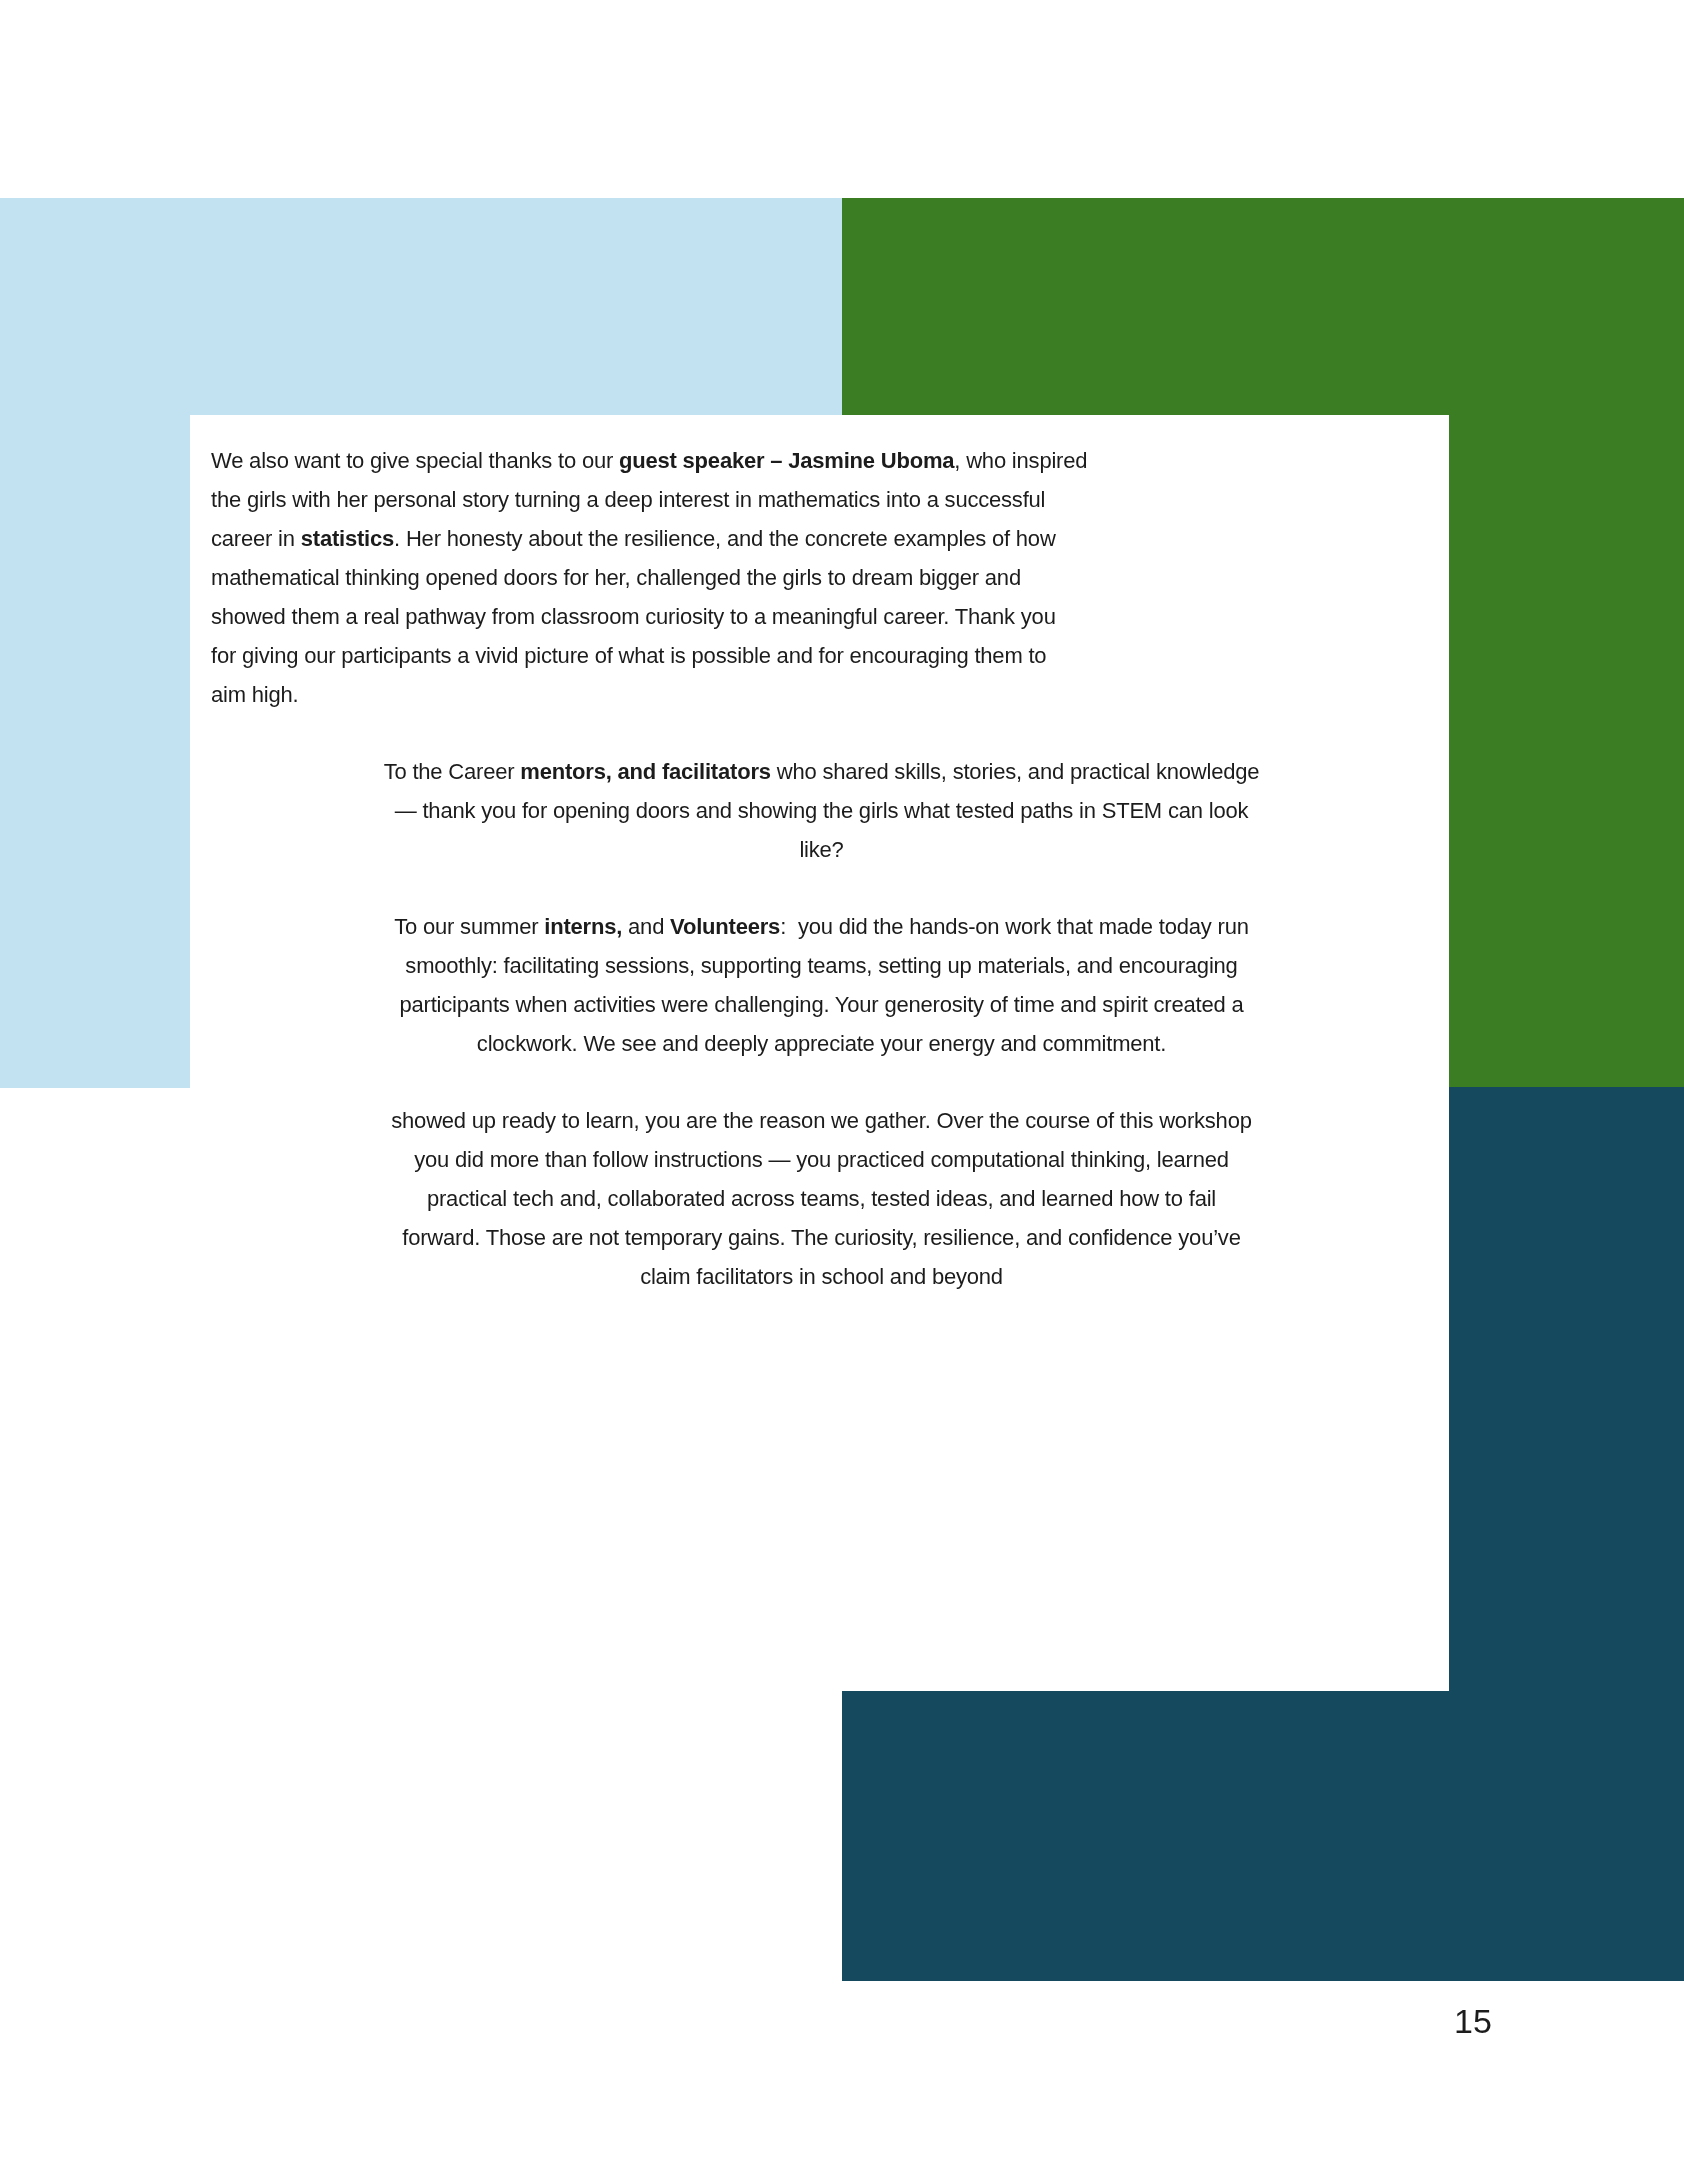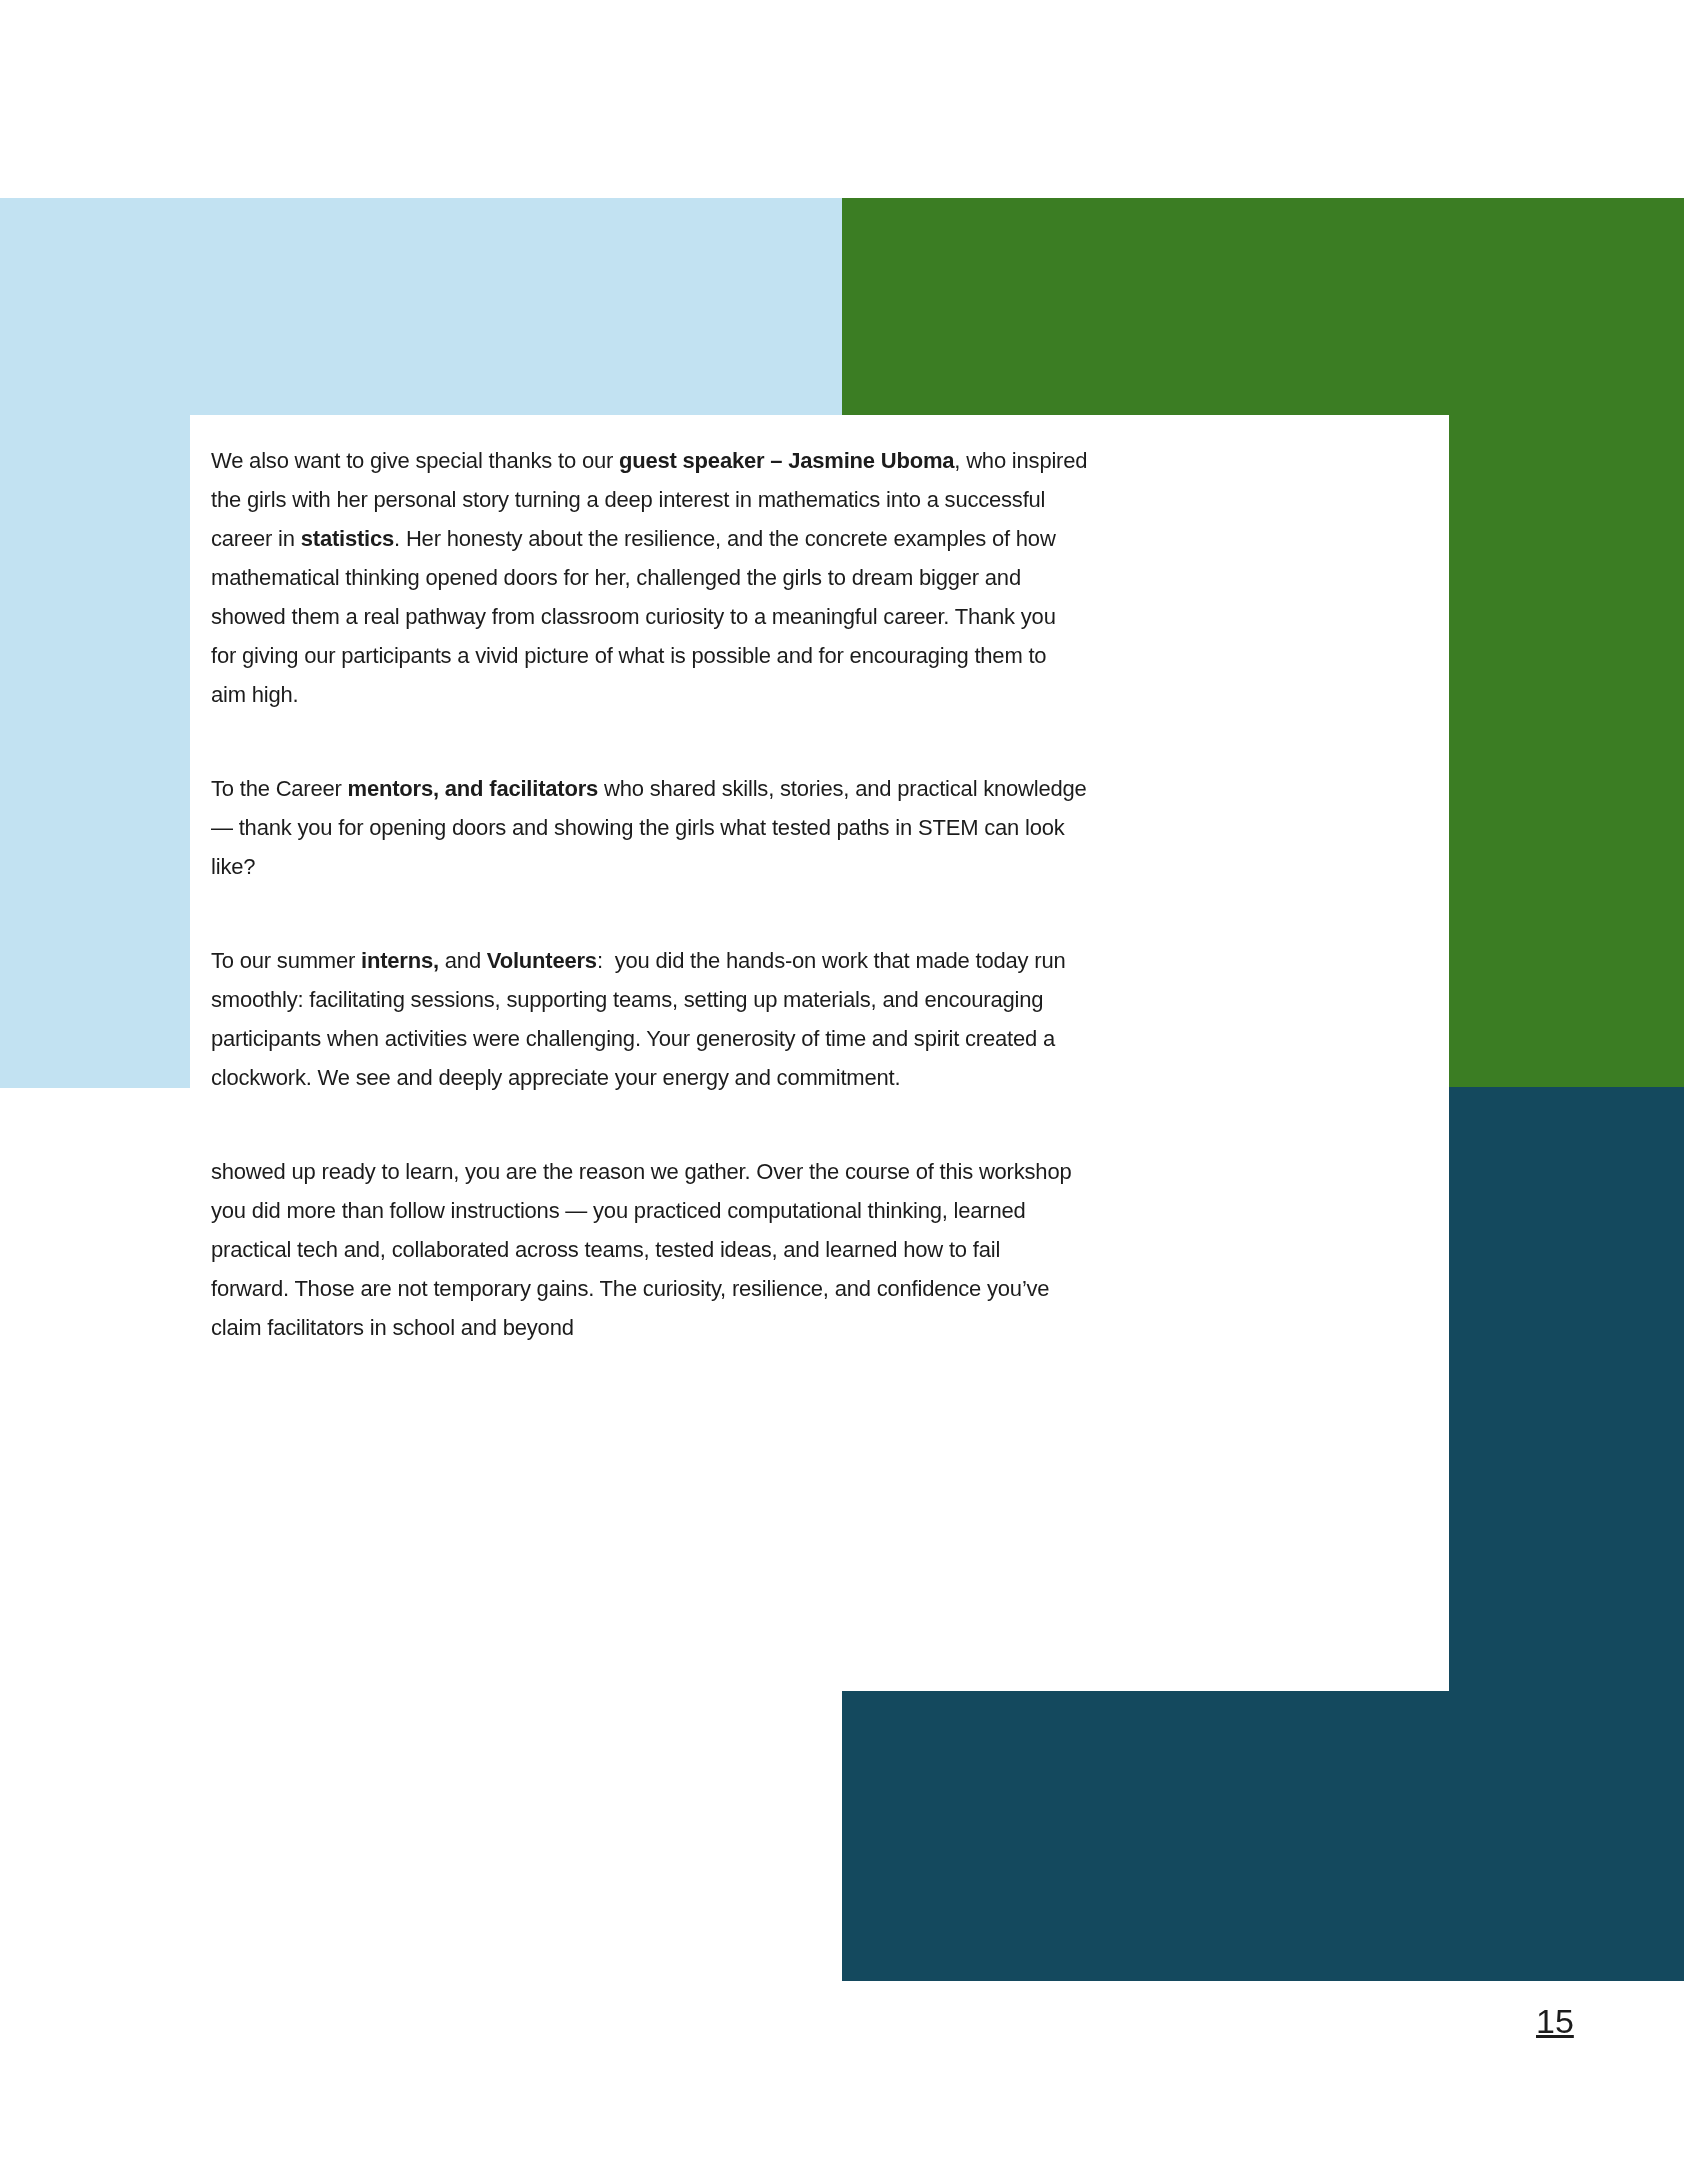--- a/index.html
+++ b/index.html
@@ -55,37 +55,37 @@
     box-sizing: border-box;
     padding: 25.6px 17px 0 21px;
   }
   .doc-text {
     color: var(--color-text, #1c1c1c);
     font-size: 22px;
     line-height: 39px;
     letter-spacing: -0.2px;
   }
   .para + .para {
-    margin-top: 55px;
+    margin-top: 38px;
+    text-align: center;
   }
   .line {
     white-space: pre;
     height: 39px;
   }
   .line b {
     font-weight: bold;
   }
   .page-number {
     position: absolute;
-    left: 1536px;
+    left: 1454px;
     top: 2003px;
     color: var(--color-text, #1c1c1c);
     font-size: 34px;
     line-height: 37px;
-    text-decoration: underline;
   }
 </style>
 </head>
 <body>
 
 <div class="page">
   <div class="rect rect-blue"></div>
   <div class="rect rect-green"></div>
   <div class="rect rect-teal"></div>
 

